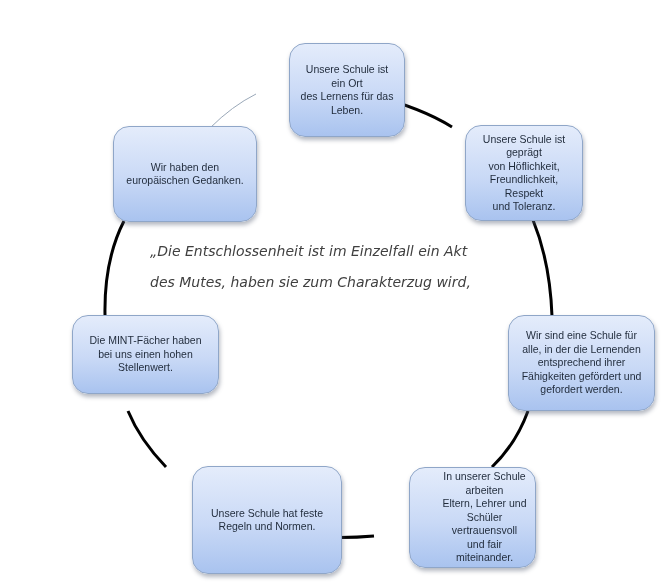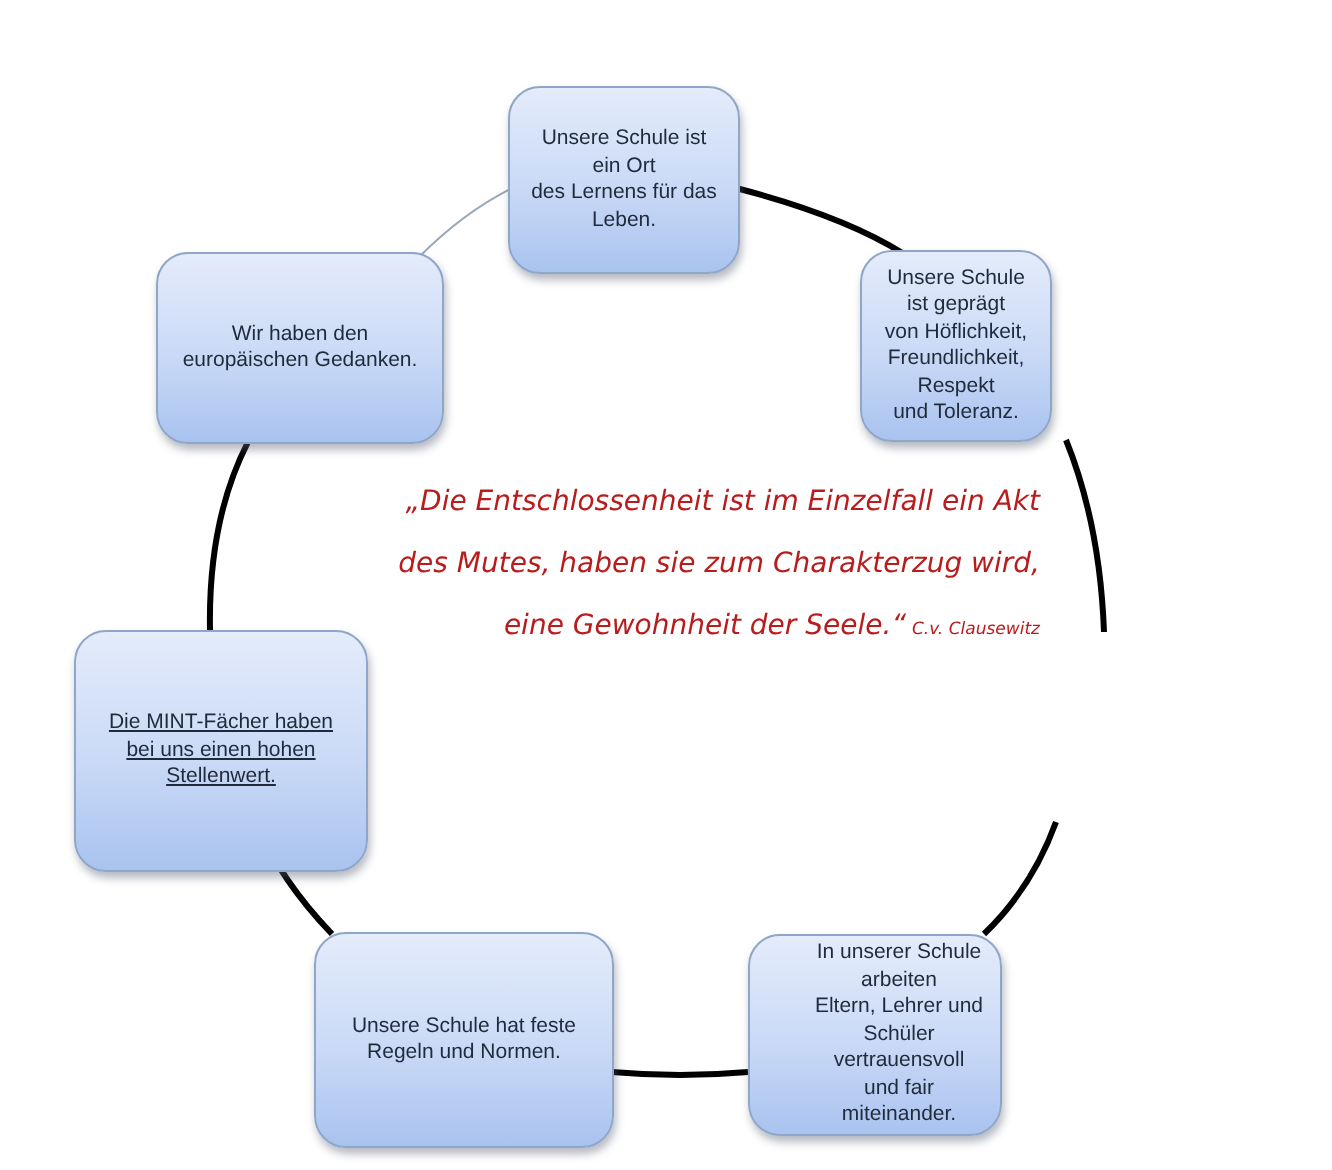--- a/index.html
+++ b/index.html
@@ -13,25 +13,26 @@
     border: 1px solid #8fa6c8;
     border-radius: 16px;
     background: linear-gradient(to bottom, #e4ecfb 0%, #c9d9f6 55%, #a9c3ef 100%);
     box-shadow: 1px 3px 4px rgba(90,100,120,0.45);
     display: flex; align-items: center; justify-content: center;
     text-align: center;
     color: #1f2a3a;
     font-size: 10.5px;
     line-height: 13.5px;
     padding: 6px 8px;
+    margin-left: 35px;
   }
   .node span { white-space: pre-line; }
   .quote {
     position: absolute; left: 150px; top: 236px; width: 370px;
-    text-align: right; color: #b91c1c;
+    text-align: left; color: #404040;
     font-family: "DejaVu Sans", sans-serif; font-style: italic;
     font-size: 14px; line-height: 31px;
   }
   .quote .line { display: block; white-space: nowrap; }
   .quote .author { font-size: 8.5px; font-style: italic; margin-left: 3px; }
 </style>
 </head>
 <body>
 
 <div id="canvas">
@@ -51,50 +52,56 @@
     <path d="M166,467 Q140,440 128,411" fill="none" stroke="#000" stroke-width="3"></path>
 
     <path d="M105,315 Q104,260 124,221" fill="none" stroke="#000" stroke-width="3"></path>
   </svg>
 
   <div class="node" style="left:254px; top:43px; width:116px; height:94px;">
     <span>Unsere Schule ist ein Ort
 des Lernens für das Leben.</span>
   </div>
 
-  <div class="node" style="left:430px; top:125px; width:96px; height:96px;">
+  <div class="node" style="left:430px; top:125px; width:118px; height:96px;">
     <span>Unsere Schule ist geprägt
 von Höflichkeit,
 Freundlichkeit, Respekt
 und Toleranz.</span>
   </div>
 
+  <div class="node" style="left:473px; top:315px; width:147px; height:96px;">
+    <span>Wir sind eine Schule für
+alle, in der die Lernenden
+entsprechend ihrer
+Fähigkeiten gefördert und
+gefordert werden.</span>
+  </div>
 
   <div class="node" style="left:374px; top:467px; width:127px; height:101px;padding-left:32px;">
     <span>In unserer Schule arbeiten
 Eltern, Lehrer und Schüler
 vertrauensvoll und fair
 miteinander.</span>
   </div>
 
   <div class="node" style="left:157px; top:466px; width:150px; height:108px;">
     <span>Unsere Schule hat feste
 Regeln und Normen.</span>
   </div>
 
-  <div class="node" style="left:37px; top:315px; width:147px; height:121px;text-decoration:underline;">
+  <div class="node" style="left:37px; top:315px; width:147px; height:79px;">
     <span>Die MINT-Fächer haben
 bei uns einen hohen
 Stellenwert.</span>
   </div>
 
   <div class="node" style="left:78px; top:126px; width:144px; height:96px;">
     <span>Wir haben den
 europäischen Gedanken.</span>
   </div>
 
   <div class="quote">
     <span class="line">„Die Entschlossenheit ist im Einzelfall ein Akt</span>
     <span class="line">des Mutes, haben sie zum Charakterzug wird,</span>
-    <span class="line"><span>eine Gewohnheit der Seele.“</span><span class="author">C.v. Clausewitz</span></span>
   </div>
 
 </div>
 
 </body></html>

